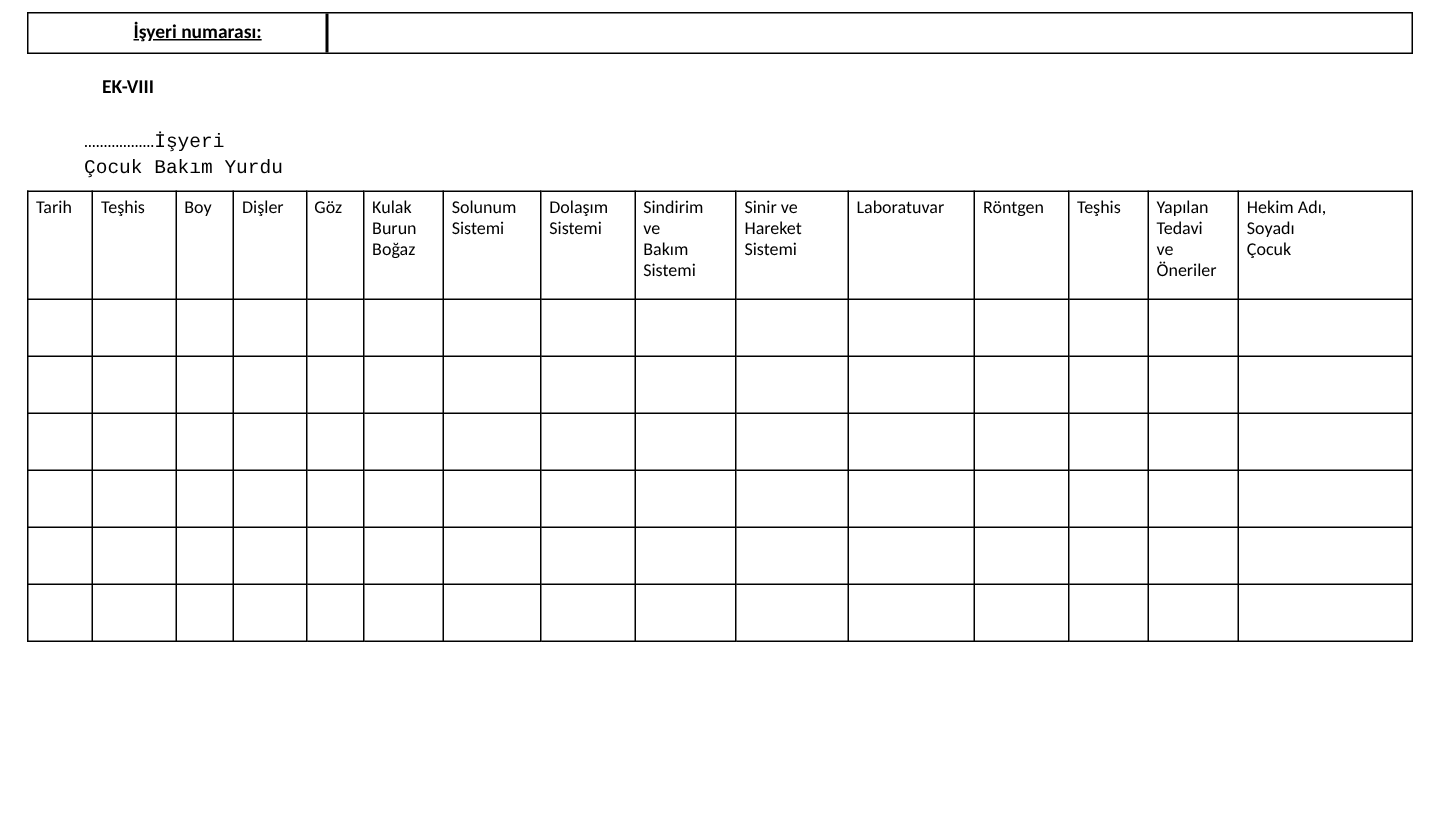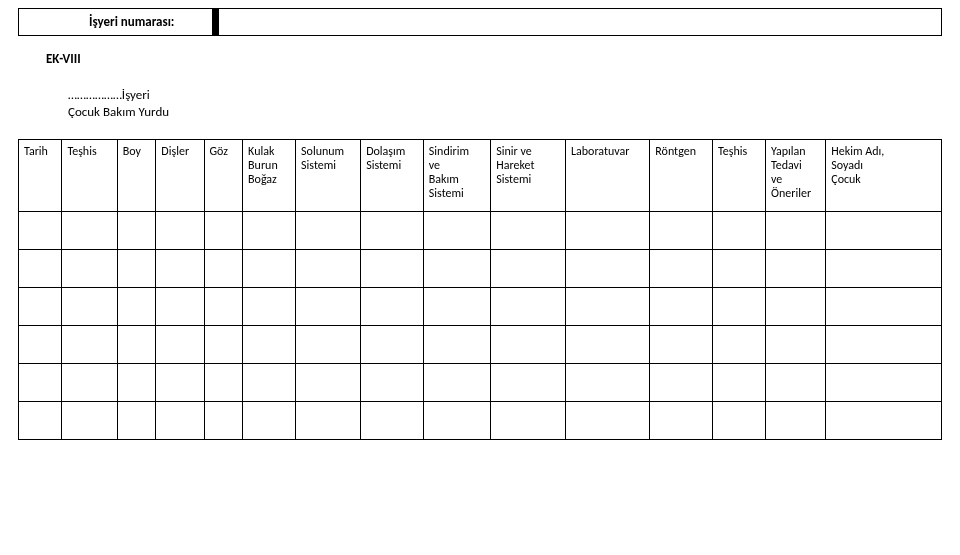--- a/index.html
+++ b/index.html
@@ -16,41 +16,43 @@
       color: #000;
     }
     .top-box {
       display: flex;
       width: 100%;
       border: 1px solid #000;
       height: 28px;
     }
     .top-box-label {
       width: 200px;
-      border-right: 7px solid #000000;
+      border-right: 2px solid #000000;
       padding: 5px 8px 5px 70px;
       font-weight: bold;
+      text-decoration: underline;
     }
     .top-box-value {
       flex: 1;
       padding: 5px 8px;
     }
     .section-header {
       margin-top: 14px;
-      margin-left: 28px;
+      margin-left: 50px;
       font-weight: bold;
       line-height: 1.35;
     }
     .institution {
       margin-top: 18px;
-      margin-left: 50px;
+      margin-left: 38px;
       line-height: 1.35;
+      font-family: Liberation Mono, monospace;
     }
     .main-table {
-      margin-top: 18px;
+      margin-top: 6px;
       width: 100%;
       border-collapse: collapse;
       table-layout: fixed;
       padding-left: 12px;
     }
     .main-table th, .main-table td {
       border: 1px solid #000;
       font-weight: normal;
       font-size: 12px;
       vertical-align: top;

